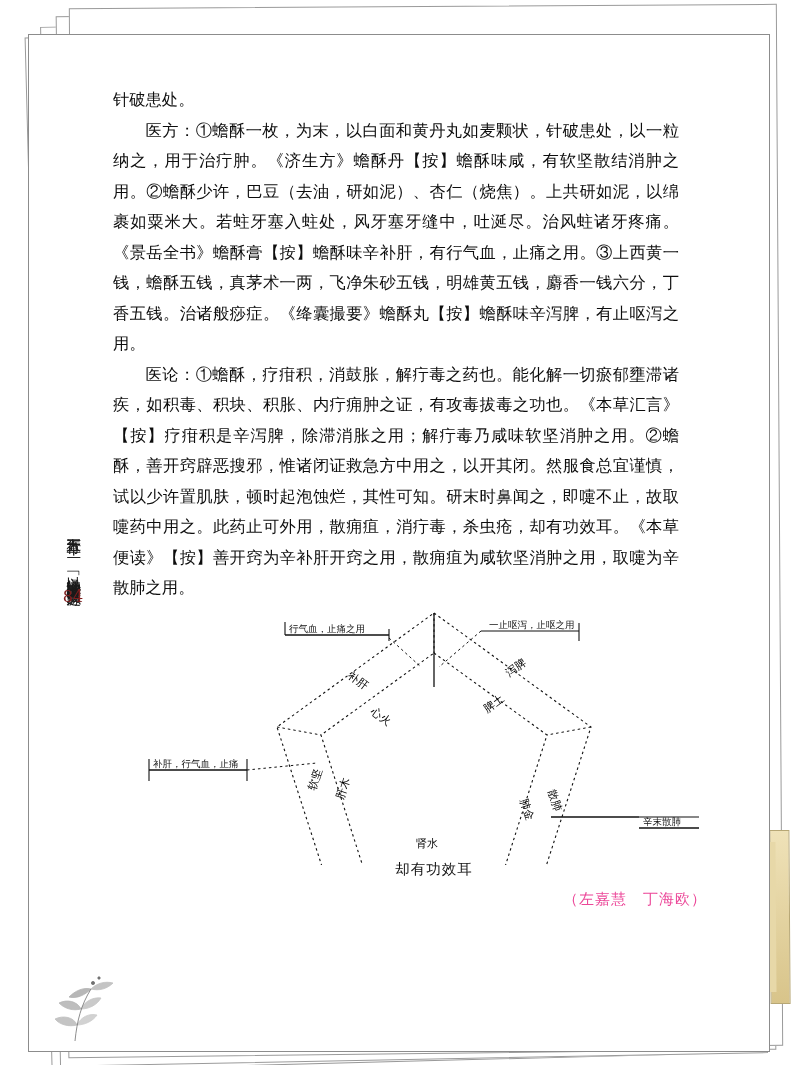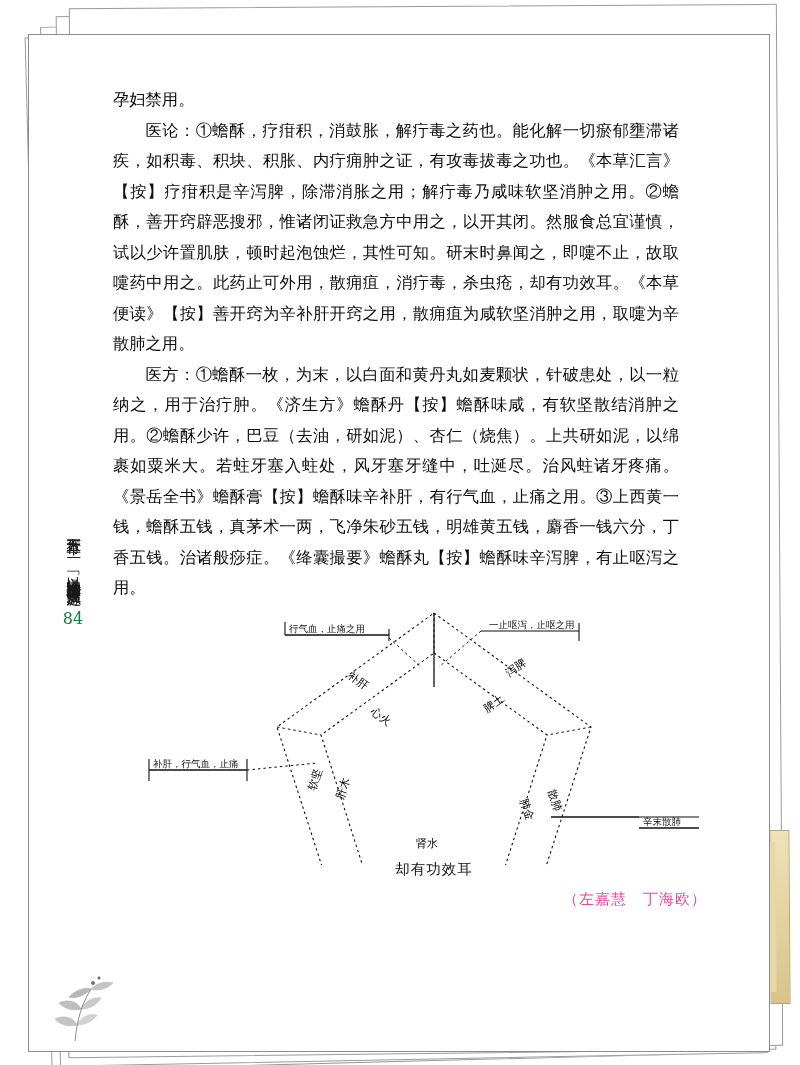--- a/index.html
+++ b/index.html
@@ -26,22 +26,22 @@
   .page{position:absolute;left:28px;top:34px;width:740px;height:1016px;
         background:#ffffff;border:1px solid #8c8c8c;overflow:hidden;}
 
   
   .spine{position:absolute;left:22px;top:492px;width:44px;height:420px;
          display:flex;flex-direction:column;align-items:center;}
   .spine-title{writing-mode:vertical-rl;text-orientation:upright;
                font-family:"DejaVu Serif","Liberation Serif",serif;
                font-size:14.5px;line-height:1.08;letter-spacing:1px;
                color:#1a1a1a;white-space:nowrap;}
-  .pagenum{margin-top:28px;font-family:"DejaVu Serif","Liberation Serif",serif;
-           font-size:16px;color:#15803d;}
+  .pagenum{margin-top:6px;font-family:"DejaVu Serif","Liberation Serif",serif;
+           font-size:16px;color:#7f1d1d;}
 
   
   .body{position:absolute;left:84px;top:50px;width:566px;
         font-family:"DejaVu Serif","Liberation Serif",serif;
         font-size:16.3px;line-height:30.5px;color:#0d0d0d;
         text-align:justify;text-justify:inter-ideograph;}
   .body p{margin:0 0 0 0;}
   .body p.ind{text-indent:2em;}
 
   
@@ -73,23 +73,23 @@
 <div class="edge-tan2"></div>
 
 <div class="page">
 
   <div class="spine">
     <div class="spine-title">五行本草——以「汤液经法图」解读中药性效之源</div>
     <div class="pagenum">84</div>
   </div>
 
   <div class="body">
-    <p>孕妇禁用。</p>
+    <p>针破患处。</p>
+    <p class="ind">医方：①蟾酥一枚，为末，以白面和黄丹丸如麦颗状，针破患处，以一粒纳之，用于治疔肿。《济生方》蟾酥丹【按】蟾酥味咸，有软坚散结消肿之用。②蟾酥少许，巴豆（去油，研如泥）、杏仁（烧焦）。上共研如泥，以绵裹如粟米大。若蛀牙塞入蛀处，风牙塞牙缝中，吐涎尽。治风蛀诸牙疼痛。《景岳全书》蟾酥膏【按】蟾酥味辛补肝，有行气血，止痛之用。③上西黄一钱，蟾酥五钱，真茅术一两，飞净朱砂五钱，明雄黄五钱，麝香一钱六分，丁香五钱。治诸般痧症。《绛囊撮要》蟾酥丸【按】蟾酥味辛泻脾，有止呕泻之用。</p>
     <p class="ind">医论：①蟾酥，疗疳积，消鼓胀，解疔毒之药也。能化解一切瘀郁壅滞诸疾，如积毒、积块、积胀、内疔痈肿之证，有攻毒拔毒之功也。《本草汇言》【按】疗疳积是辛泻脾，除滞消胀之用；解疔毒乃咸味软坚消肿之用。②蟾酥，善开窍辟恶搜邪，惟诸闭证救急方中用之，以开其闭。然服食总宜谨慎，试以少许置肌肤，顿时起泡蚀烂，其性可知。研末时鼻闻之，即嚏不止，故取嚏药中用之。此药止可外用，散痈疽，消疔毒，杀虫疮，却有功效耳。《本草便读》【按】善开窍为辛补肝开窍之用，散痈疽为咸软坚消肿之用，取嚏为辛散肺之用。</p>
-    <p class="ind">医方：①蟾酥一枚，为末，以白面和黄丹丸如麦颗状，针破患处，以一粒纳之，用于治疔肿。《济生方》蟾酥丹【按】蟾酥味咸，有软坚散结消肿之用。②蟾酥少许，巴豆（去油，研如泥）、杏仁（烧焦）。上共研如泥，以绵裹如粟米大。若蛀牙塞入蛀处，风牙塞牙缝中，吐涎尽。治风蛀诸牙疼痛。《景岳全书》蟾酥膏【按】蟾酥味辛补肝，有行气血，止痛之用。③上西黄一钱，蟾酥五钱，真茅术一两，飞净朱砂五钱，明雄黄五钱，麝香一钱六分，丁香五钱。治诸般痧症。《绛囊撮要》蟾酥丸【按】蟾酥味辛泻脾，有止呕泻之用。</p>
   </div>
 
   <div class="fig">
     <svg width="590" height="270" viewBox="0 0 590 270">
 
       <polygon points="295,18 452,132 392,318 198,318 138,132" fill="none" stroke="#111" stroke-width="1.1" stroke-dasharray="2.5 3"></polygon>
 
       <polygon points="295,58 408,140 365,275 225,275 182,140" fill="none" stroke="#111" stroke-width="1.1" stroke-dasharray="2.5 3"></polygon>
 
       <g stroke="#111" stroke-width="1" stroke-dasharray="2.5 3">

